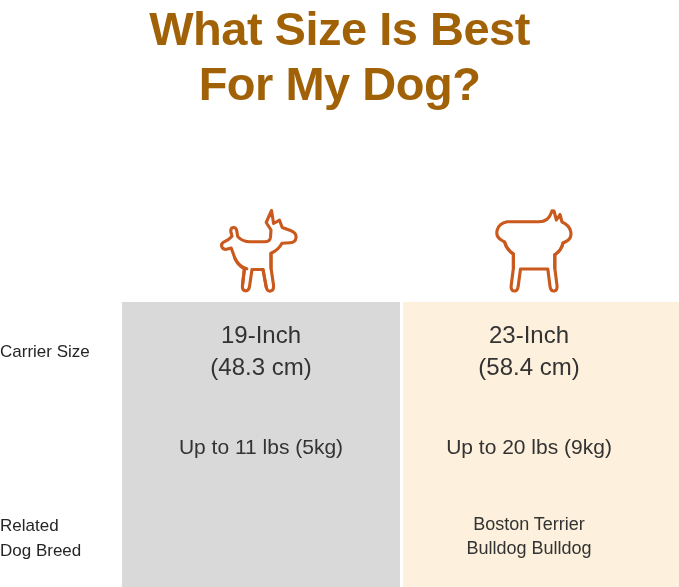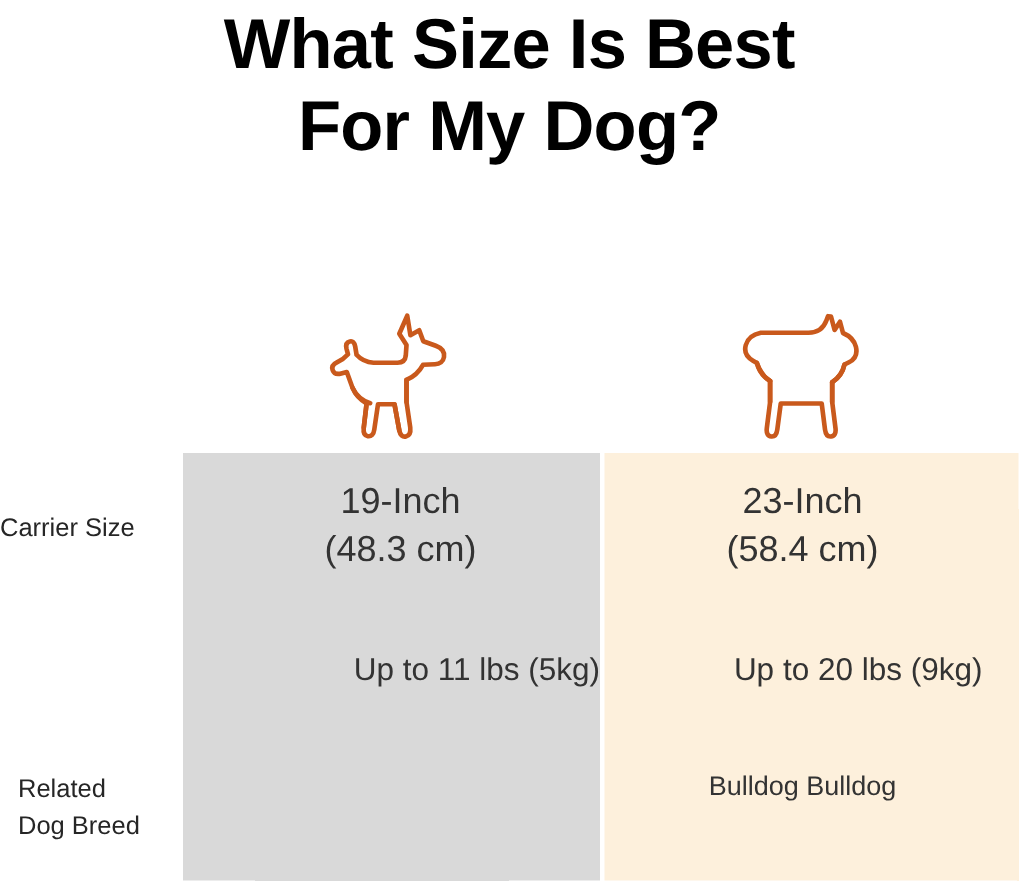--- a/index.html
+++ b/index.html
@@ -41,21 +41,21 @@
     background: #fdf0dc;
   }
 
   
   #page-title {
     position: absolute;
     left: 0;
     top: 2px;
     width: 679px;
     text-align: center;
-    color: #000000;
+    color: #a16207;
     font-size: 47px;
     font-weight: bold;
     line-height: 1.16;
     letter-spacing: -0.5px;
   }
   #page-title .title-line {
     display: block;
     white-space: nowrap;
   }
 
@@ -89,24 +89,24 @@
   .cell {
     position: absolute;
     text-align: center;
     color: #333333;
     line-height: 1.35;
   }
   .cell.small  { left: 122px; width: 278px; }
   .cell.medium { left: 403px; width: 252px; }
 
   .row-carrier .cell-text { font-size: 24px; }
-  .row-weight  .cell-text { font-size: 21px; text-align: right; }
+  .row-weight  .cell-text { font-size: 21px; }
   .row-breed   .cell-text { font-size: 18px; }
 
-  .cell-line { display: block; white-space: nowrap; padding-left: 12px; }
+  .cell-line { display: block; white-space: nowrap; }
 
   .row-carrier { top: 319px; }
   .row-weight  { top: 433px; }
   .row-breed   { top: 512px; }
 </style>
 </head>
 <body>
 
 <div id="infographic">
 
@@ -213,17 +213,18 @@
       <span class="cell-line">Up to 20 lbs (9kg)</span>
     </span>
   </div>
 
   <div class="row-label" id="row-label-dog-breed">
     <span class="cell-line">Related</span>
     <span class="cell-line">Dog Breed</span>
   </div>
   <div class="cell medium row-breed">
     <span class="cell-text">
+      <span class="cell-line">Boston Terrier</span>
       <span class="cell-line">Bulldog Bulldog</span>
     </span>
   </div>
 
 </div>
 
 </body></html>

